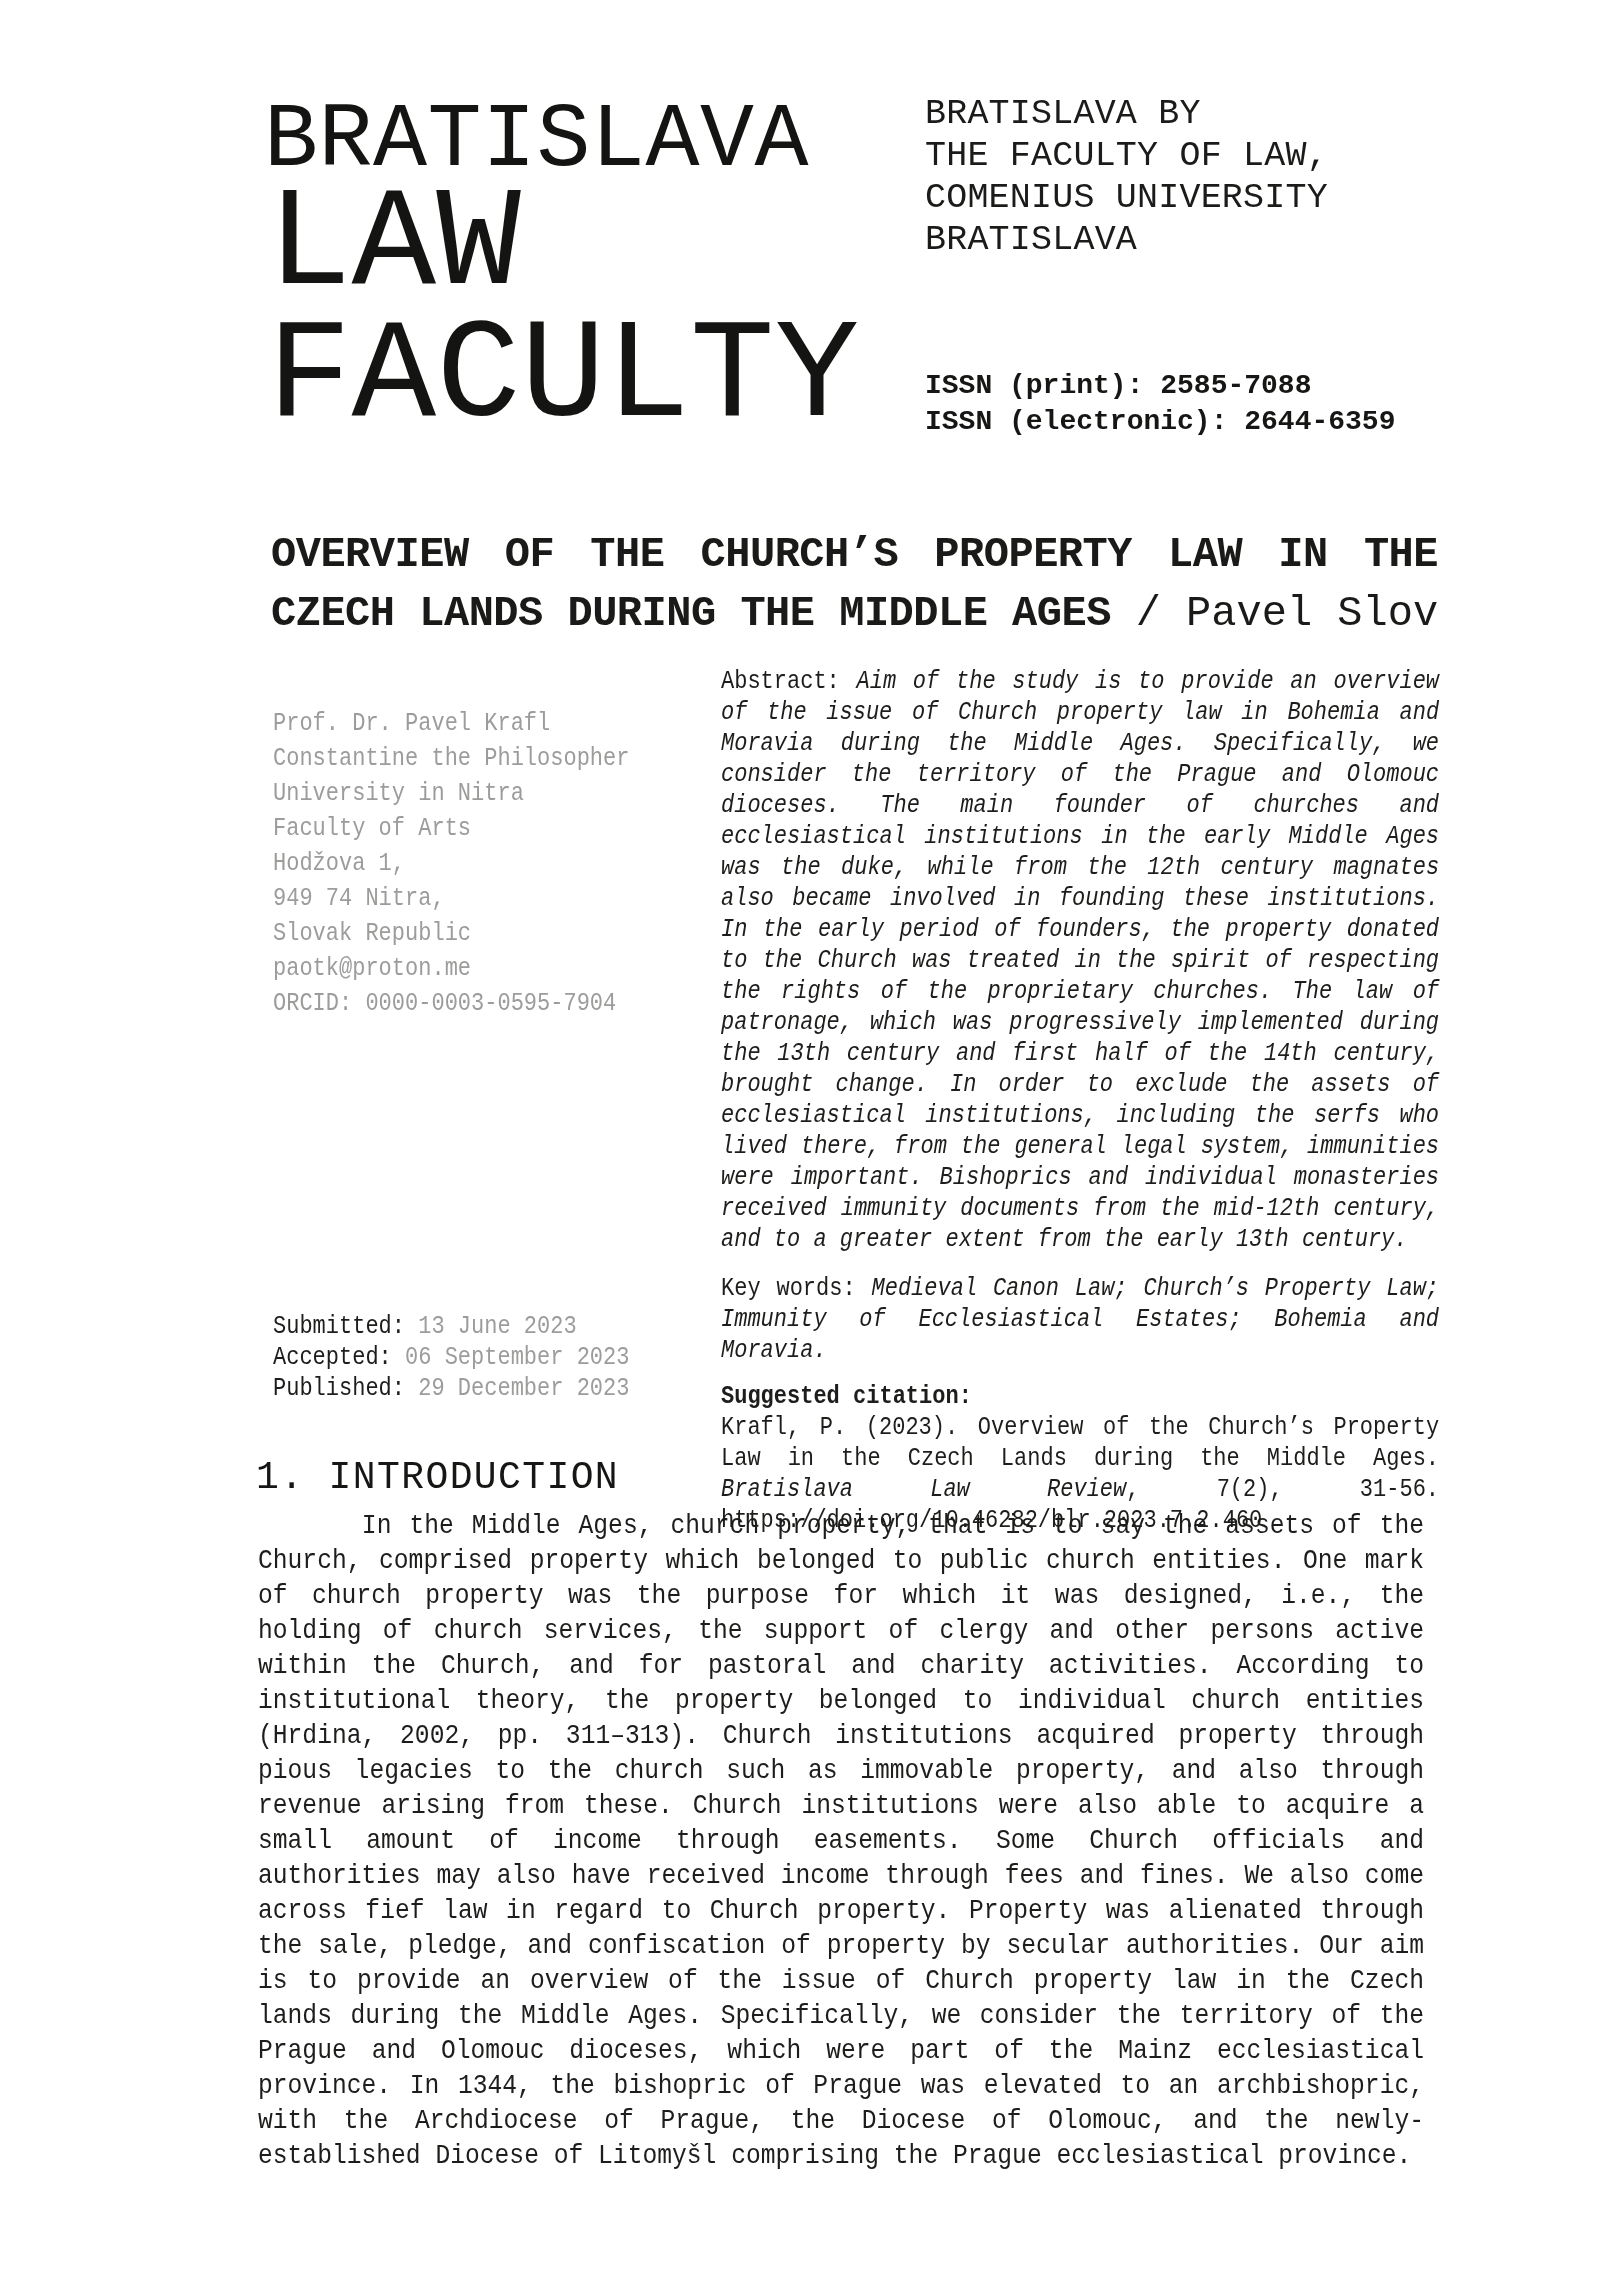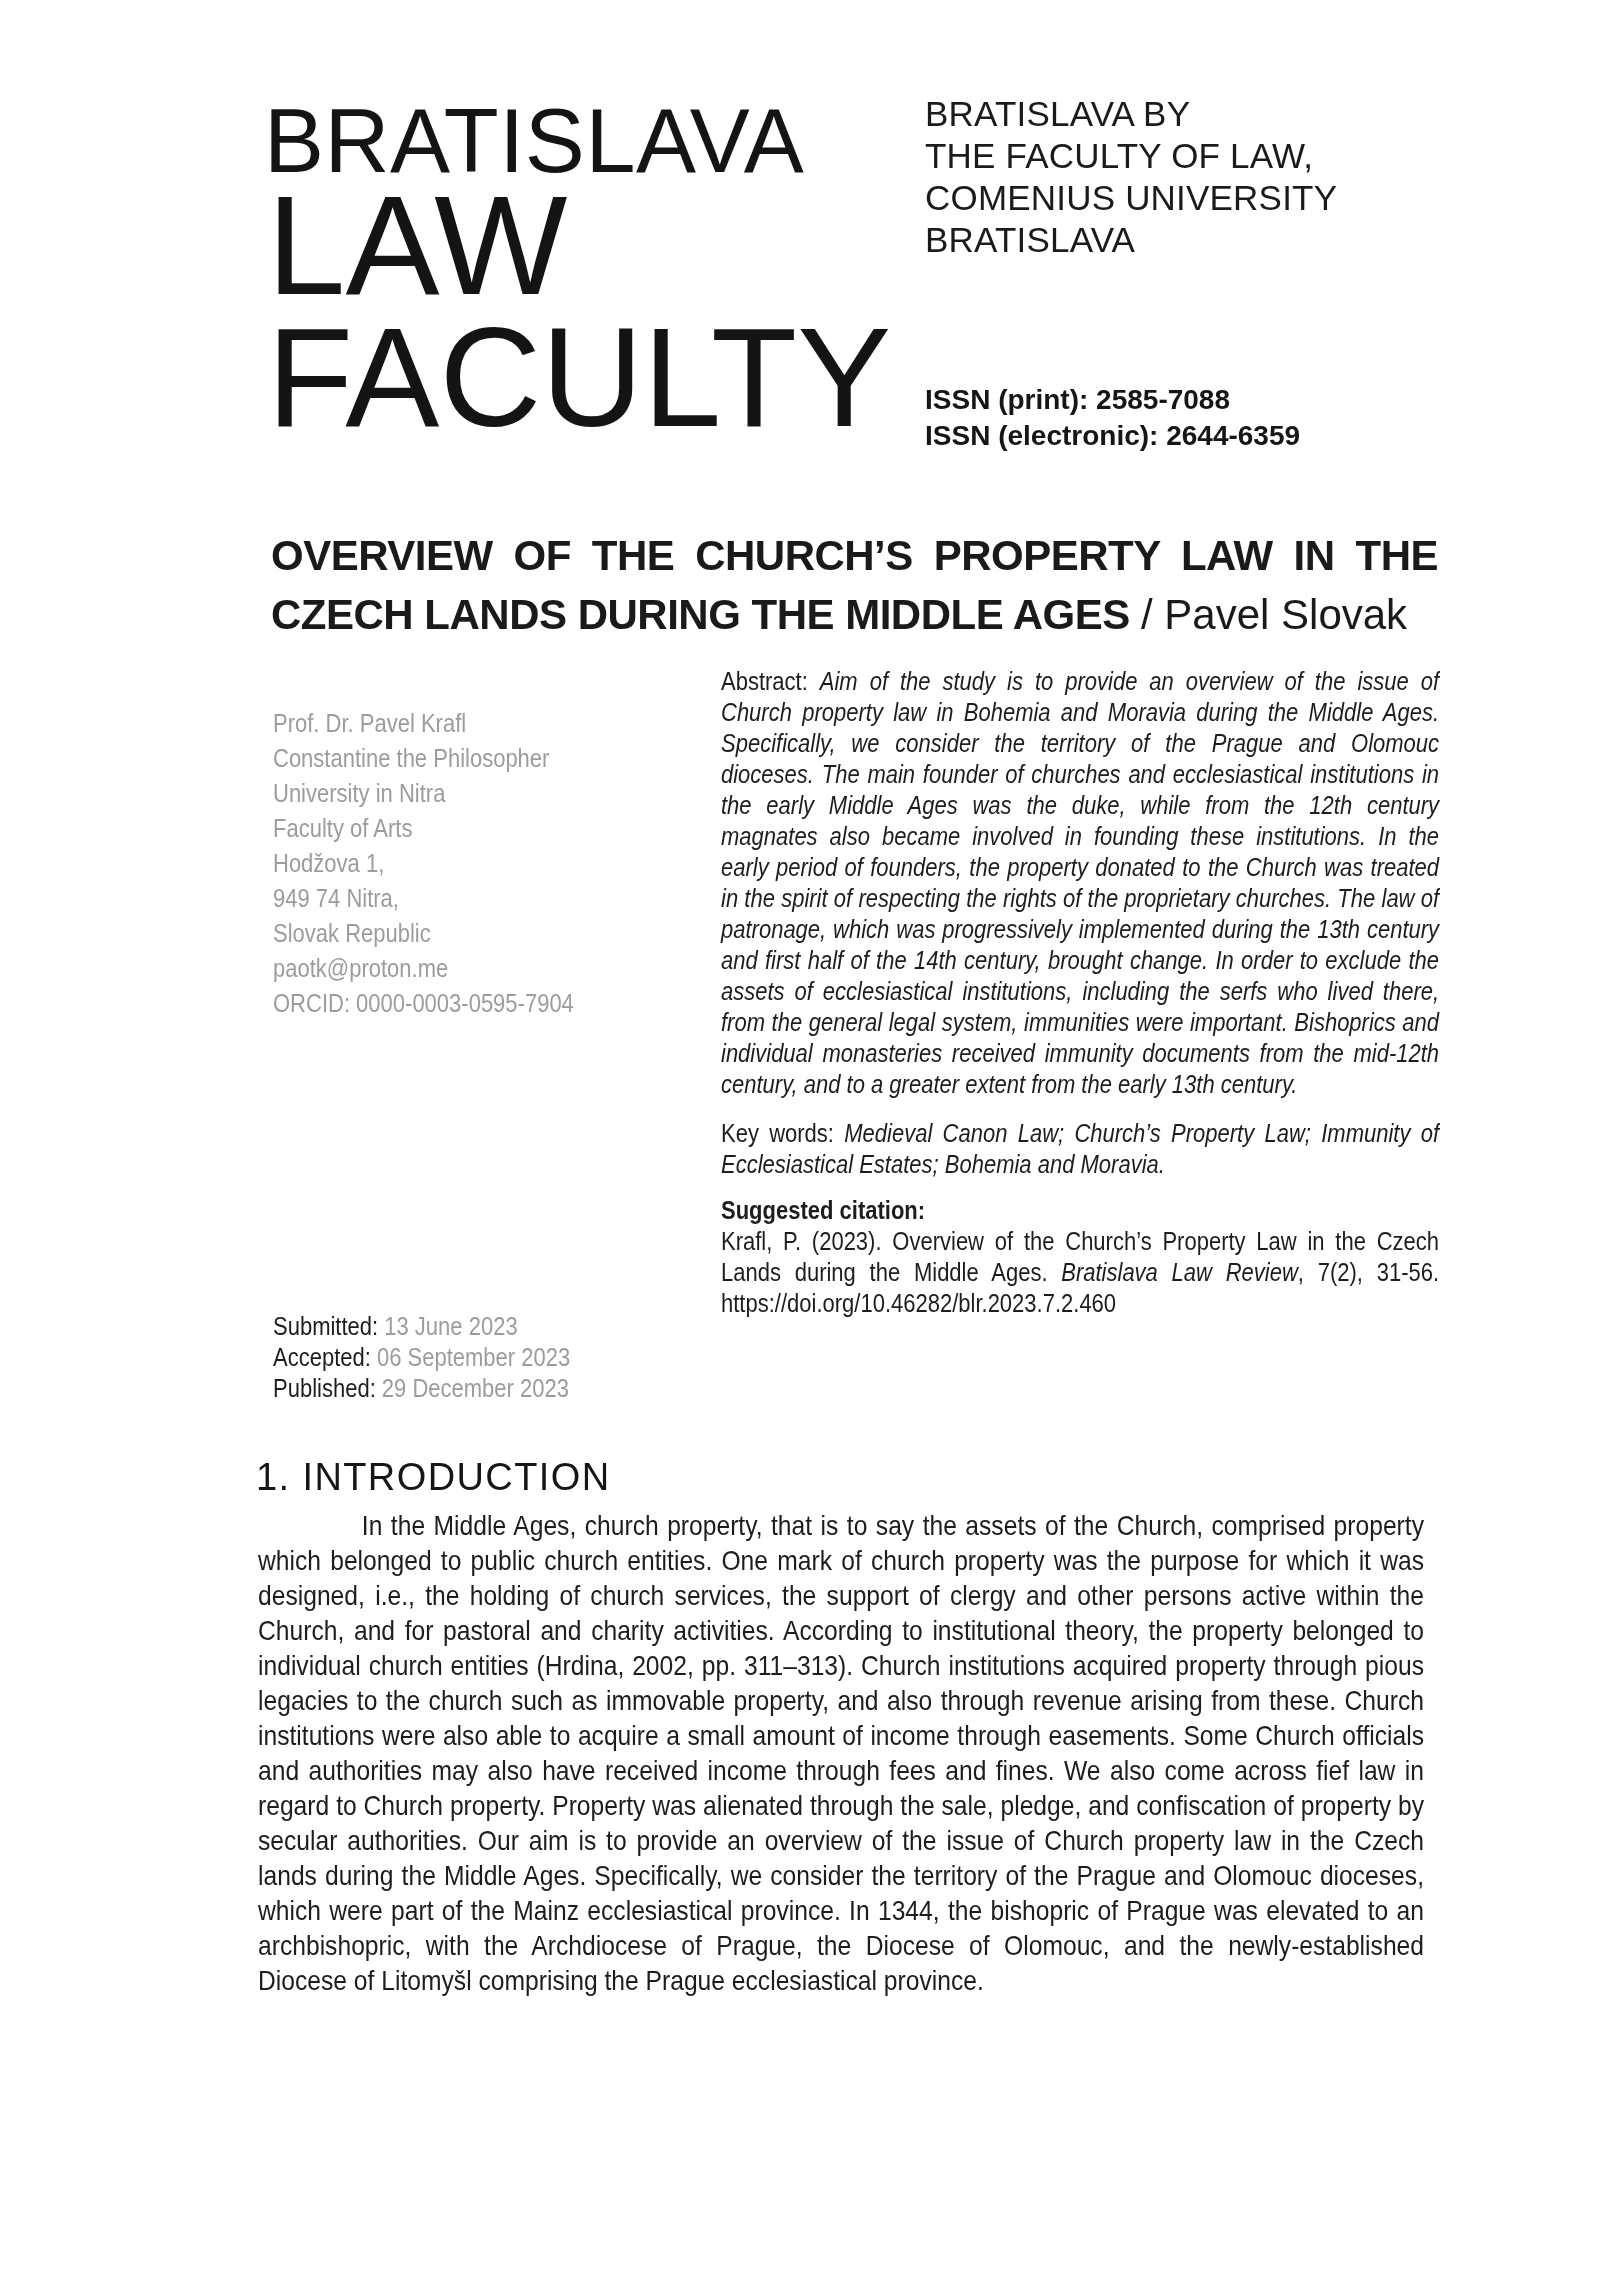--- a/index.html
+++ b/index.html
@@ -2,36 +2,36 @@
 <html style="font-size:14.8px"><head>
 <meta charset="utf-8">
 <style>
   html,body { margin:0; padding:0; background:#ffffff; }
   .page {
     position: relative;
     width: 1440px;
     height: 2288px;
     background: #ffffff;
     overflow: hidden;
-    font-family: Liberation Sans, sans-serif;
+    font-family: Liberation Mono, monospace;
     color: #1d1d1b;
   }
   
   .logo-line { position:absolute; font-weight:200; color:#141412; line-height:1; white-space:nowrap; }
   .logo-b   { left:264px; top:96px; font-size:90px;  letter-spacing:0.5px; }
   .logo-l   { left:267px; top:175px; font-size:141px; }
   .logo-r   { left:267px; top:307px; font-size:141px; }
 
   .publisher {
     position:absolute; left:925px; top:93px;
     font-size:35px; line-height:42px; font-weight:300;
     color:#1b1b19; letter-spacing:0.2px;
   }
   .issn {
-    position:absolute; left:925px; top:382px;
+    position:absolute; left:925px; top:368px;
     font-size:28px; line-height:36px; font-weight:600; color:#161614;
   }
 
   
   .title {
     position:absolute; left:271px; top:526px; width:1167px;
     font-size:42px; line-height:59px; font-weight:700;
     letter-spacing:-0.5px; color:#1a1a18;
   }
   .title-l1 { display:block; text-align:justify; text-align-last:justify; }

